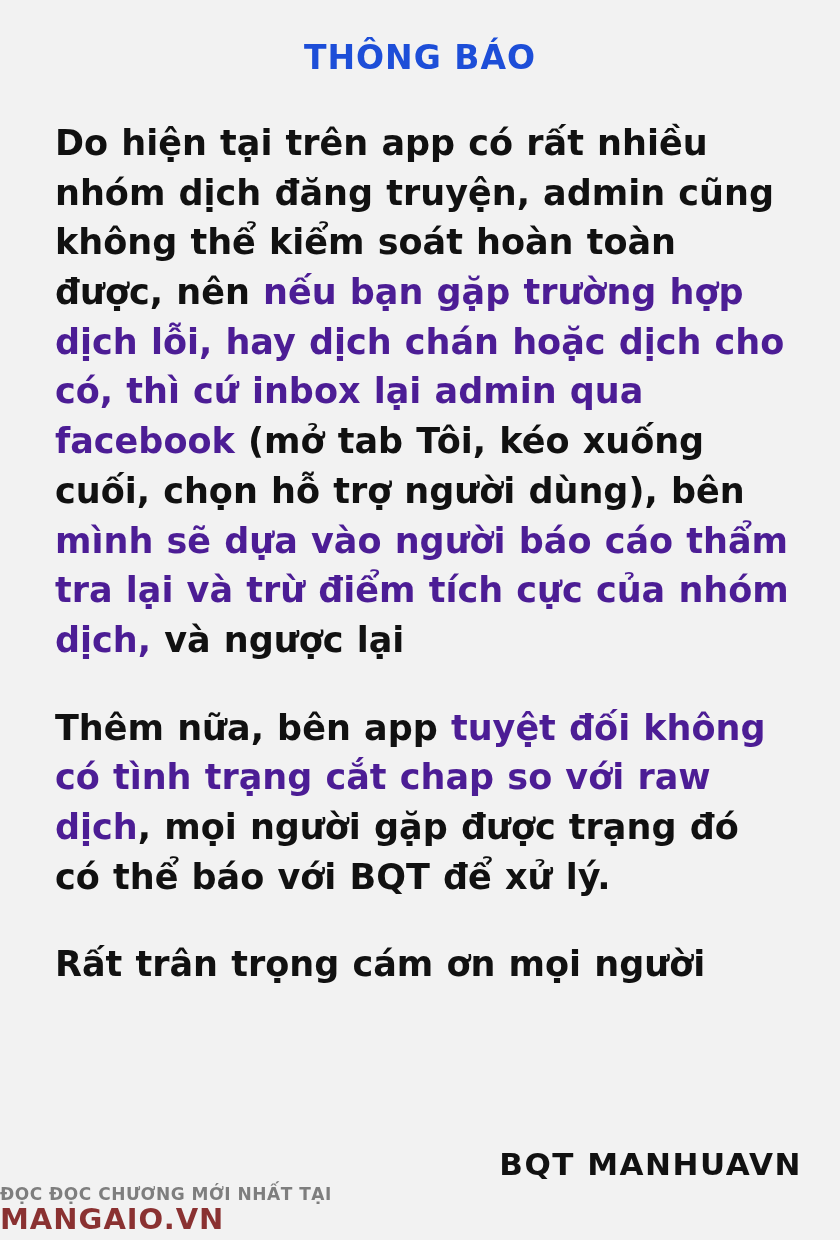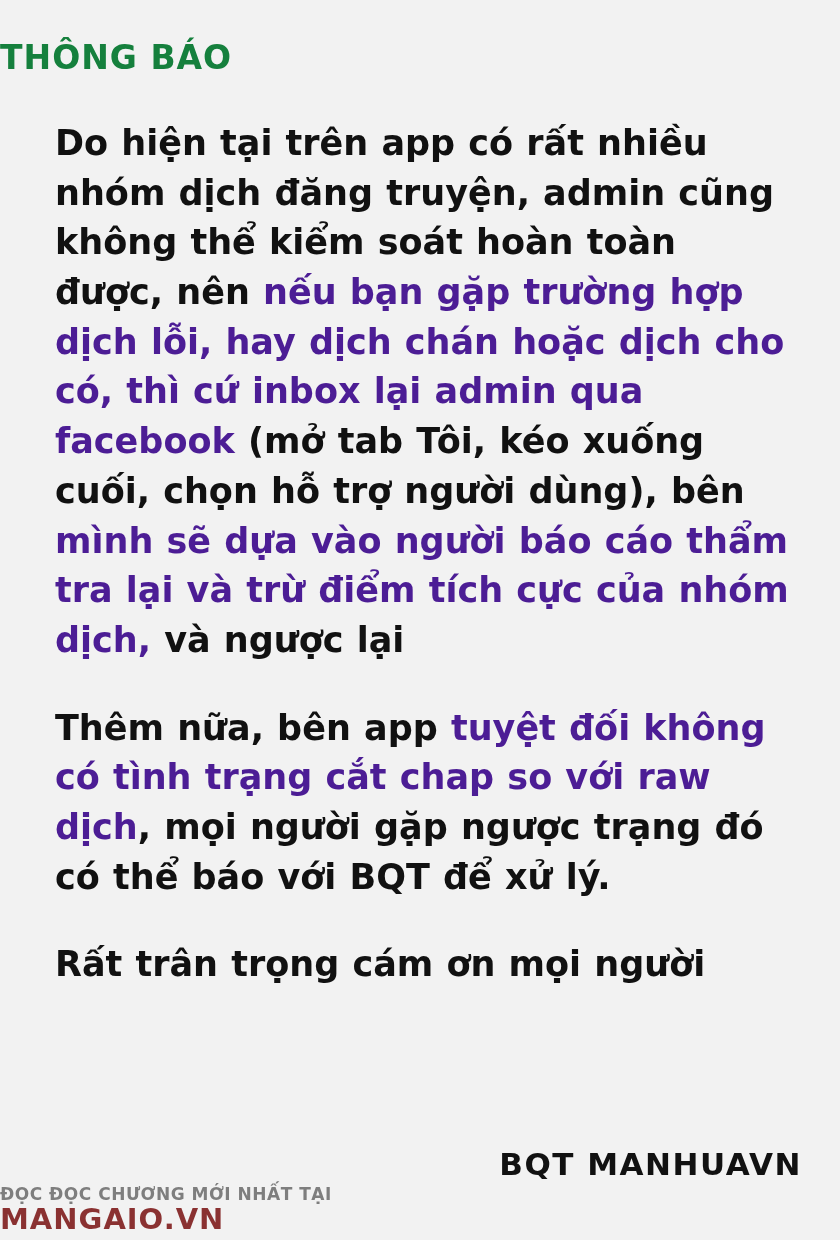--- a/index.html
+++ b/index.html
@@ -15,26 +15,26 @@
     position: relative;
     overflow: hidden;
   }
   .page {
     position: absolute;
     inset: 0;
     background: #f2f2f2;
     padding: 0;
   }
   .title {
-    text-align: left;
+    text-align: center;
     font-size: 33px;
     font-weight: bold;
     letter-spacing: 1px;
     margin-top: 38px;
-    color: #15803d;
+    color: #1d4ed8;
   }
   .body-area {
     margin: 42px 44px 0 55px;
   }
   .para {
     font-size: 35px;
     line-height: 1.42;
     font-weight: 600;
     color: #111111;
     margin: 0 0 38px 0;
@@ -83,21 +83,21 @@
 <body>
 
 <div class="page">
 
   <div class="title">THÔNG BÁO</div>
 
   <div class="body-area">
 
     <p class="para"><span>Do hiện tại trên app có rất nhiều nhóm dịch đăng truyện, admin cũng không thể kiểm soát hoàn toàn được, nên </span><span class="red">nếu bạn gặp trường hợp dịch lỗi, hay dịch chán hoặc dịch cho có, thì cứ inbox lại admin qua facebook</span><span> (mở tab Tôi, kéo xuống cuối, chọn hỗ trợ người dùng), bên </span><span class="red">mình sẽ dựa vào người báo cáo thẩm tra lại và trừ điểm tích cực của nhóm dịch,</span><span> và ngược lại</span></p>
 
-    <p class="para"><span>Thêm nữa, bên app </span><span class="red">tuyệt đối không có tình trạng cắt chap so với raw dịch</span><span>, mọi người gặp ngược trạng đó có thể báo với BQT để xử lý.</span></p>
+    <p class="para"><span>Thêm nữa, bên app </span><span class="red">tuyệt đối không có tình trạng cắt chap so với raw dịch</span><span>, mọi người gặp được trạng đó có thể báo với BQT để xử lý.</span></p>
 
     <p class="para">Rất trân trọng cám ơn mọi người</p>
 
   </div>
 
   <div class="signature">BQT MANHUAVN</div>
 
   <div class="watermark">
     <div class="wm-line1">ĐỌC ĐỌC CHƯƠNG MỚI NHẤT TẠI</div>
     <div class="wm-line2">MANGAIO.VN</div>

